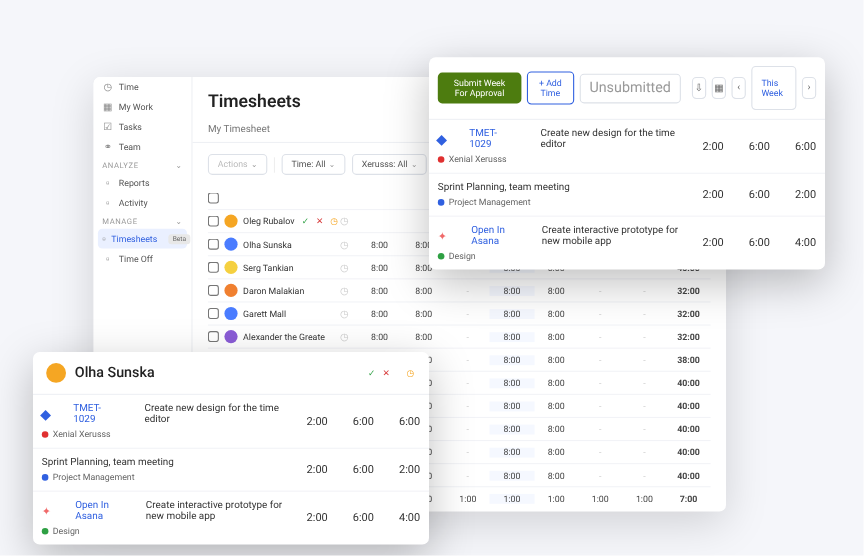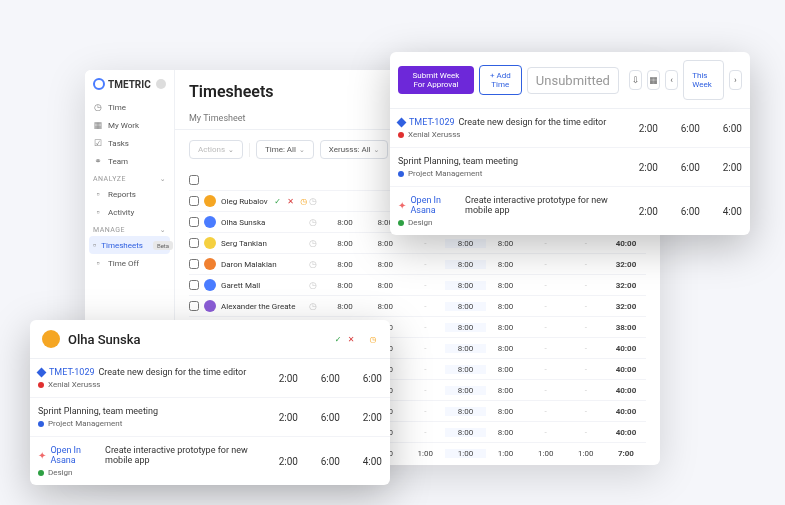--- a/index.html
+++ b/index.html
@@ -38,29 +38,29 @@
 .ic.ok{color:#2ea043}
 .ic.x{color:#d73a3a}
 .ic.clk{color:#f5a623}
 .company-footer{padding:8px;border-top:1px solid #eef0f4;display:flex;align-items:center;gap:6px;font-size:7px;color:#888;margin-top:auto}
 .footer-avatar{width:16px;height:16px;border-radius:50%;background:#ddd}
 
 
 .card{position:absolute;background:#fff;border-radius:6px;box-shadow:0 12px 40px rgba(0,0,0,0.25)}
 .card-top{left:390px;top:52px;width:360px;padding:0}
 .card-top-hdr{display:flex;align-items:center;gap:5px;padding:8px;border-bottom:1px solid #eef0f4}
-.btn-primary{background:#6d28d9;color:#fff;border:none;padding:5px 9px;border-radius:4px;font-size:8px;cursor:pointer}
+.btn-primary{background:#4d7c0f;color:#fff;border:none;padding:5px 9px;border-radius:4px;font-size:8px;cursor:pointer}
 .btn-outline{border:1px solid #3060e0;color:#3060e0;padding:5px 8px;border-radius:4px;font-size:8px;background:#fff;cursor:pointer}
 .btn-plain{border:1px solid #dde1e8;padding:5px 8px;border-radius:4px;font-size:13px;color:#999;background:#fff}
 .icon-btn{width:20px;height:20px;border:1px solid #dde1e8;border-radius:4px;display:flex;align-items:center;justify-content:center;font-size:9px;color:#666;cursor:pointer}
 .week-pill{border:1px solid #dde1e8;border-radius:4px;padding:10px 8px;font-size:8px;color:#3060e0;cursor:pointer}
 .task-row{display:flex;align-items:center;padding:8px;border-bottom:1px solid #f2f3f7}
 .task-row:last-child{border-bottom:none}
 .task-info{flex:1}
-.task-line1{display:flex;align-items:center;gap:4px;font-size:9px;margin-bottom:3px}
+.task-line1{display:flex;align-items:center;gap:22px;font-size:9px;margin-bottom:3px}
 .task-link{color:#3060e0}
 .task-title{color:#333}
 .task-line2{display:flex;align-items:center;gap:4px;font-size:8px;color:#666}
 .dot{width:6px;height:6px;border-radius:50%}
 .dot.red{background:#e03030}
 .dot.blue{background:#3060e0}
 .dot.green{background:#2ea043}
 .diamond{width:7px;height:7px;background:#3060e0;transform:rotate(45deg)}
 .asana{color:#f06a6a;font-size:10px}
 .task-times{display:flex;gap:14px;font-size:10px;color:#333}
@@ -69,25 +69,20 @@
 .card-left{left:30px;top:320px;width:360px}
 .card-left-hdr{display:flex;align-items:center;gap:8px;padding:10px 12px;border-bottom:1px solid #eef0f4}
 .card-left-hdr .avatar{width:18px;height:18px}
 .card-left-name{font-size:13px;font-weight:500;color:#222;flex:1}
 </style>
 </head>
 <body>
 
 <div class="app">
   <div class="sidebar">
-    <div class="logo">
-      <span class="logo-icon"></span>
-      <span>TMETRIC</span>
-      <span style="margin-left:auto;width:10px;height:10px;border-radius:50%;background:#ddd"></span>
-    </div>
     <div id="nav-main">
         <div class="nav-item">
           <span class="nav-icon">◷</span>
           <span>Time</span>
         </div>
         <div class="nav-item">
           <span class="nav-icon">▦</span>
           <span>My Work</span>
         </div>
         <div class="nav-item">

